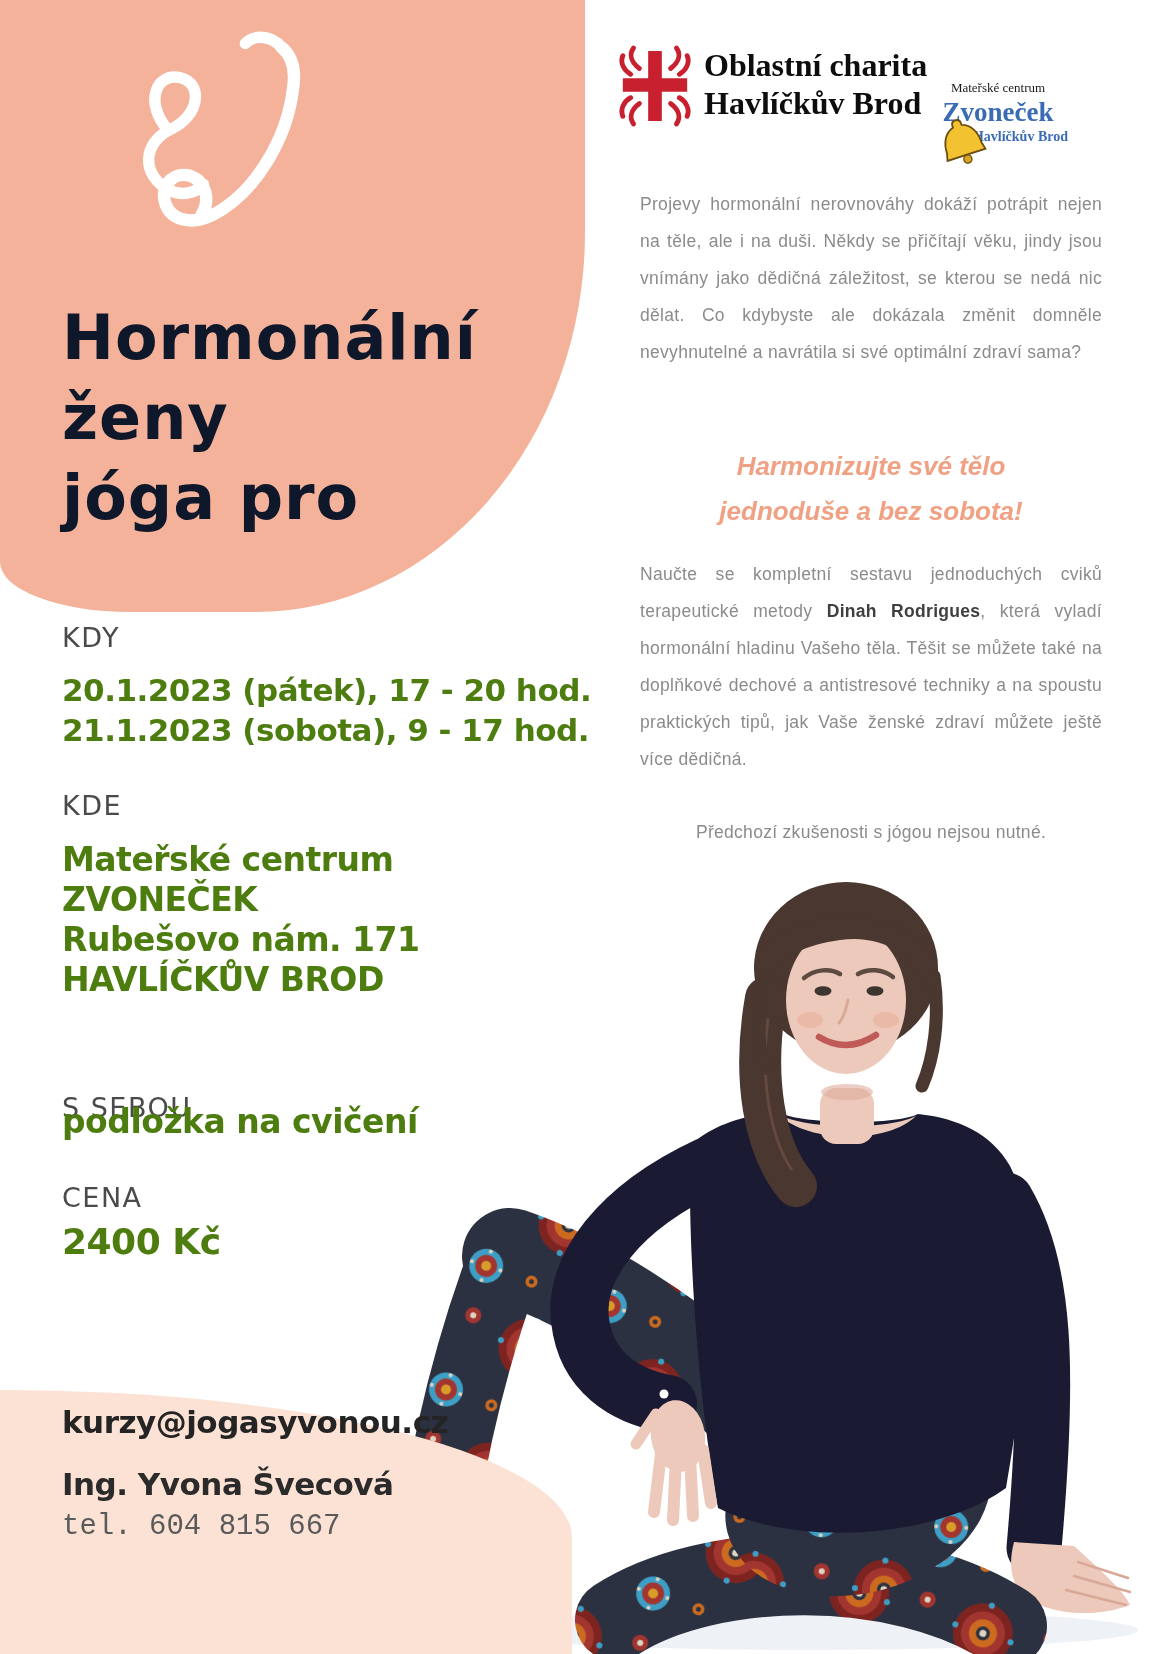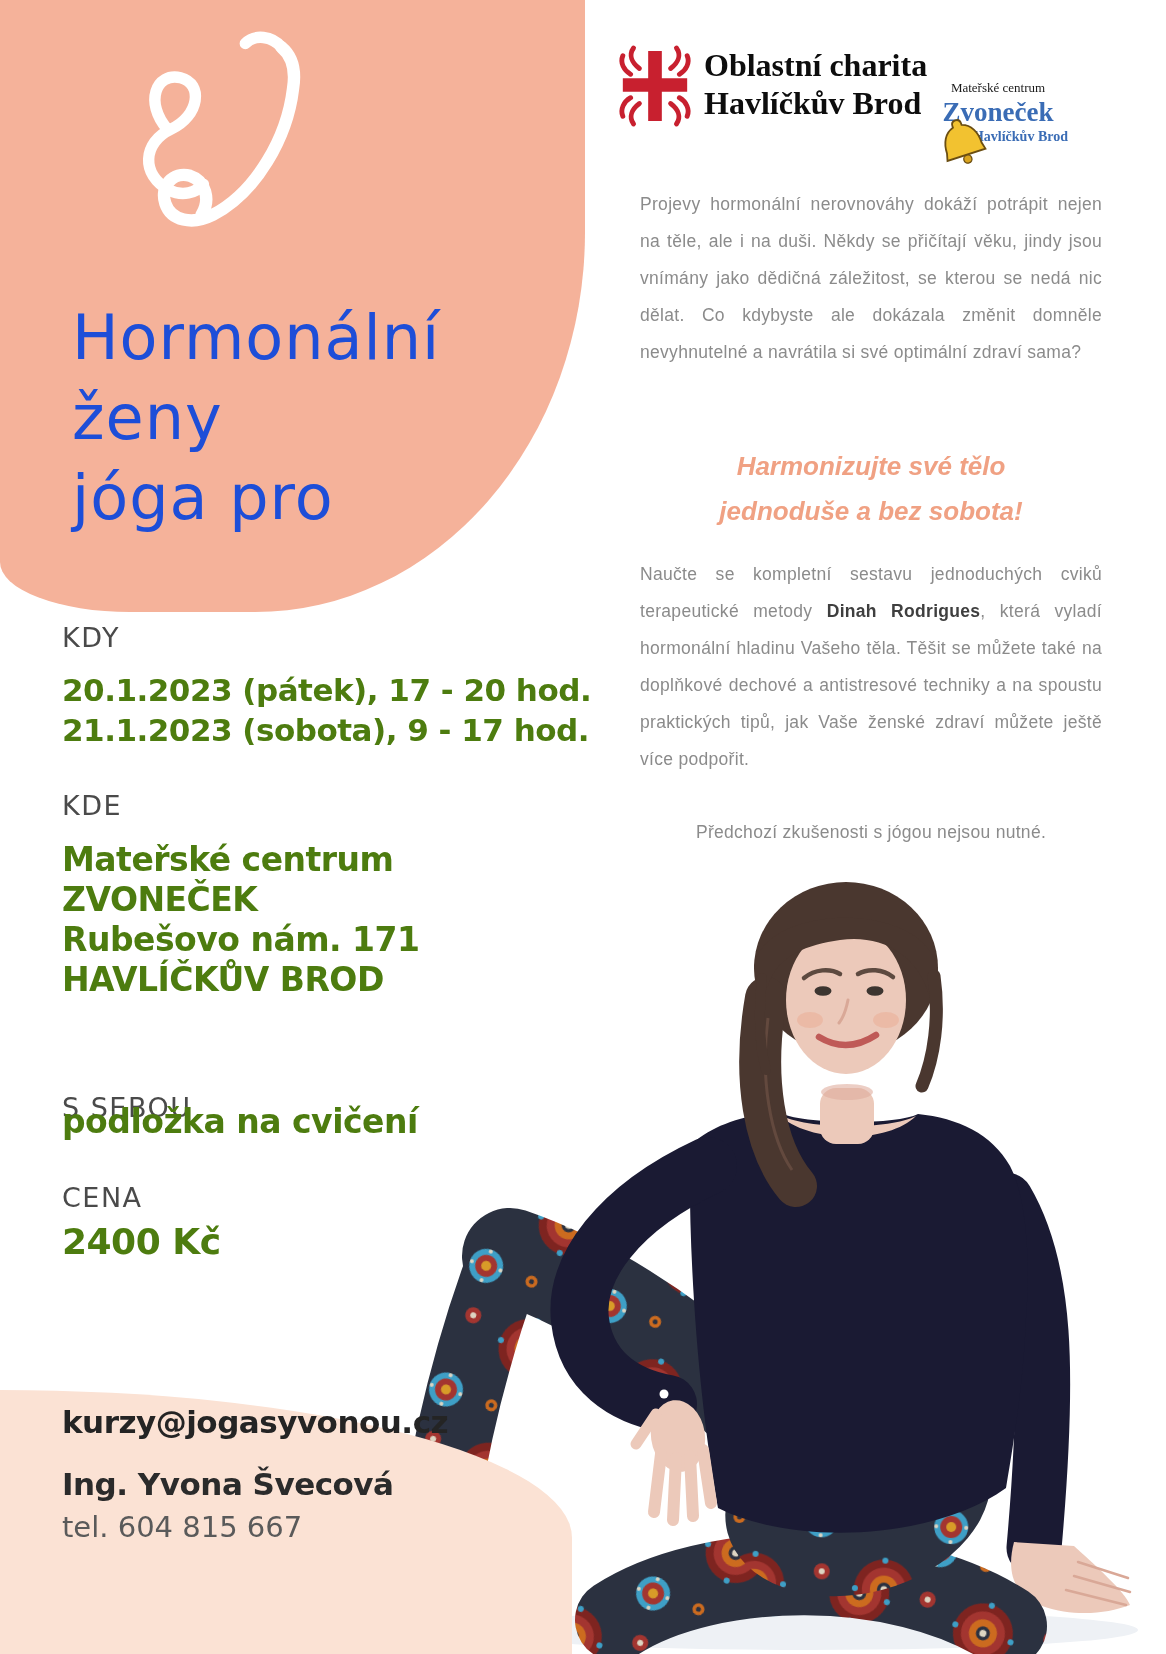--- a/index.html
+++ b/index.html
@@ -8,22 +8,22 @@
     overflow:hidden;font-family:"DejaVu Sans",sans-serif;margin:0 auto;
   }
   
   .blob-top{
     position:absolute;left:0;top:0;width:585px;height:612px;
     background:#f5b29a;
     border-radius:0 0 330px 130px / 0 0 380px 50px;
   }
   .yoga-logo{position:absolute;left:112px;top:22px;width:200px;height:220px;}
   .title{
-    position:absolute;left:72px;top:298px;color:#1d4ed8;
-    font-size:62px;line-height:80px;letter-spacing:1px;font-weight:400;
+    position:absolute;left:62px;top:298px;color:#0f172a;
+    font-size:62px;line-height:80px;letter-spacing:1px;font-weight:700;
   }
   
   .lbl{
     position:absolute;left:62px;color:#4a4a4a;font-size:27px;
     letter-spacing:1.5px;font-weight:400;
   }
   .big{
     position:absolute;left:62px;color:#4d7c0f;font-weight:700;
     font-size:31px;line-height:40px;letter-spacing:-0.5px;
   }
@@ -37,21 +37,21 @@
   .val-cena{top:1222px;font-size:36px}
   
   .blob-bottom{
     position:absolute;left:0;top:1390px;width:572px;height:264px;
     background:#fbe2d4;border-top-right-radius:100% 56%;z-index:4;
   }
   .contact{position:absolute;left:62px;top:1404px;z-index:5;}
   .contact .email{font-size:31px;font-weight:700;color:#242424;letter-spacing:-0.5px;}
   .contact .web{font-size:29px;color:#6d6d6d;margin-top:9px;}
   .contact .name{font-size:31px;font-weight:700;color:#2b2b2b;margin-top:26px;letter-spacing:-0.5px;}
-  .contact .phone{font-size:29px;color:#5a5a5a;margin-top:8px;}
+  .contact .phone{font-size:29px;color:#5a5a5a;margin-top:8px;font-family:Liberation Mono, monospace;}
   
   .caritas{position:absolute;left:616px;top:42px;width:78px;height:88px;}
   .charity-text{
     position:absolute;left:704px;top:46px;
     font-family:"Liberation Serif",serif;font-weight:700;color:#0d0d0d;
     font-size:32px;line-height:38px;
   }
   .zvonecek{position:absolute;left:928px;top:80px;width:140px;font-family:"Liberation Serif",serif;z-index:2;}
   .zvonecek .mc{font-size:13px;color:#1a1a1a;text-align:center;}
   .zvonecek .zv{font-size:27px;font-weight:700;color:#3a6cb5;text-align:center;margin-top:1px;}
@@ -131,21 +131,21 @@
     </g>
   </svg>
 
   <div class="para para1">Projevy hormonální nerovnováhy dokáží potrápit nejen na těle, ale i na duši. Někdy se přičítají věku, jindy jsou vnímány jako dědičná záležitost, se kterou se nedá nic dělat. Co kdybyste ale dokázala změnit domněle nevyhnutelné a navrátila si své optimální zdraví sama?</div>
 
   <div class="quote">
     <div>Harmonizujte své tělo</div>
     <div>jednoduše a bez sobota!</div>
   </div>
 
-  <div class="para para2"><span>Naučte se kompletní sestavu jednoduchých cviků terapeutické metody </span><b>Dinah Rodrigues</b><span>, která vyladí hormonální hladinu Vašeho těla. Těšit se můžete také na doplňkové dechové a antistresové techniky a na spoustu praktických tipů, jak Vaše ženské zdraví můžete ještě více podpořit.</span></div>
+  <div class="para para2"><span>Naučte se kompletní sestavu jednoduchých cviků terapeutické metody </span><b>Dinah Rodrigues</b><span>, která vyladí hormonální hladinu Vašeho těla. Těšit se můžete také na doplňkové dechové a antistresové techniky a na spoustu praktických tipů, jak Vaše ženské zdraví můžete ještě více dědičná.</span></div>
 
   <div class="note">Předchozí zkušenosti s jógou nejsou nutné.</div>
 
   <div class="lbl lbl-kdy">KDY</div>
   <div class="big val-kdy">
     <div>20.1.2023 (pátek), 17 - 20 hod.</div>
     <div>21.1.2023 (sobota), 9 - 17 hod.</div>
   </div>
 
   <div class="lbl lbl-kde">KDE</div>

